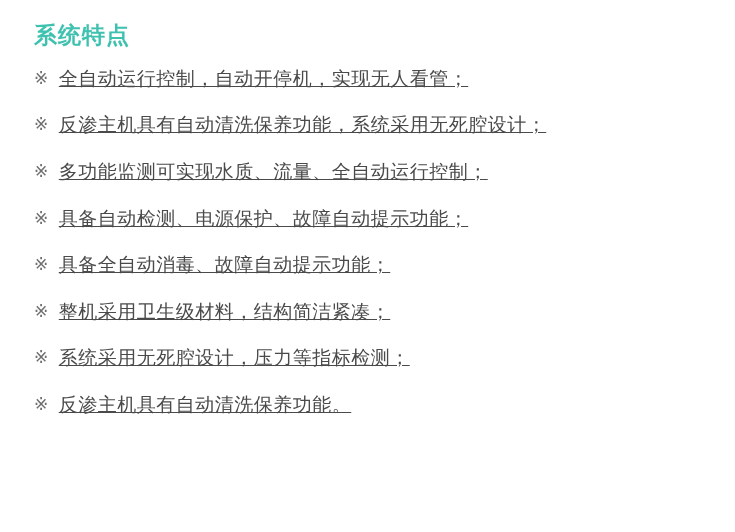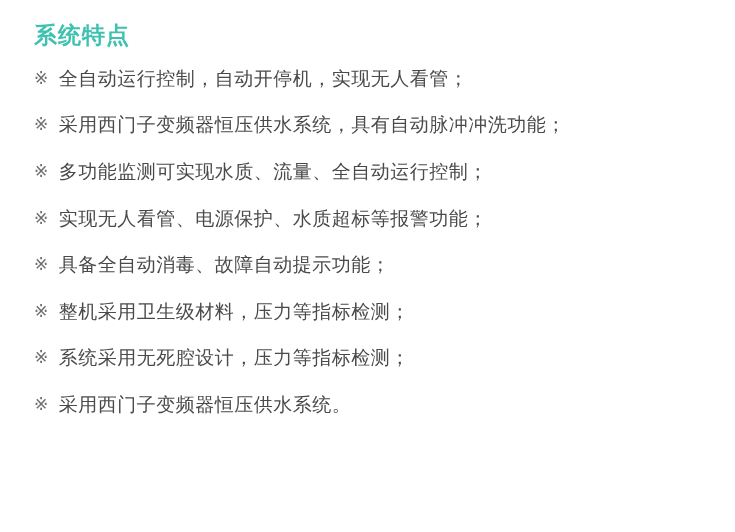--- a/index.html
+++ b/index.html
@@ -44,65 +44,66 @@
   }
   .bullet {
     color: #6f6f6f;
     font-size: 17px;
     margin-right: 10px;
     flex: 0 0 auto;
     line-height: 1.5;
   }
   .feature-text {
     flex: 1 1 auto;
+    text-decoration: underline;
   }
 </style>
 </head>
 <body>
 
 <div class="page">
 
   <h2 class="section-title">系统特点</h2>
 
   <ul class="feature-list">
 
     <li class="feature-item">
       <span class="bullet">※</span>
       <span class="feature-text">全自动运行控制，自动开停机，实现无人看管；</span>
     </li>
 
     <li class="feature-item">
       <span class="bullet">※</span>
-      <span class="feature-text">采用西门子变频器恒压供水系统，具有自动脉冲冲洗功能；</span>
+      <span class="feature-text">反渗主机具有自动清洗保养功能，系统采用无死腔设计；</span>
     </li>
 
     <li class="feature-item">
       <span class="bullet">※</span>
       <span class="feature-text">多功能监测可实现水质、流量、全自动运行控制；</span>
     </li>
 
     <li class="feature-item">
       <span class="bullet">※</span>
-      <span class="feature-text">实现无人看管、电源保护、水质超标等报警功能；</span>
+      <span class="feature-text">具备自动检测、电源保护、故障自动提示功能；</span>
     </li>
 
     <li class="feature-item">
       <span class="bullet">※</span>
       <span class="feature-text">具备全自动消毒、故障自动提示功能；</span>
     </li>
 
     <li class="feature-item">
       <span class="bullet">※</span>
-      <span class="feature-text">整机采用卫生级材料，压力等指标检测；</span>
+      <span class="feature-text">整机采用卫生级材料，结构简洁紧凑；</span>
     </li>
 
     <li class="feature-item">
       <span class="bullet">※</span>
       <span class="feature-text">系统采用无死腔设计，压力等指标检测；</span>
     </li>
 
     <li class="feature-item">
       <span class="bullet">※</span>
-      <span class="feature-text">采用西门子变频器恒压供水系统。</span>
+      <span class="feature-text">反渗主机具有自动清洗保养功能。</span>
     </li>
 
   </ul>
 </div>
 
 </body></html>

